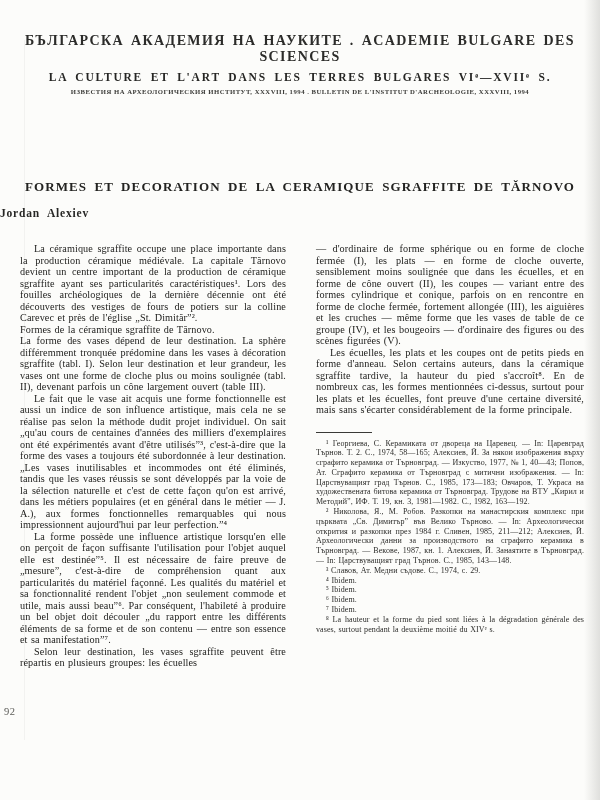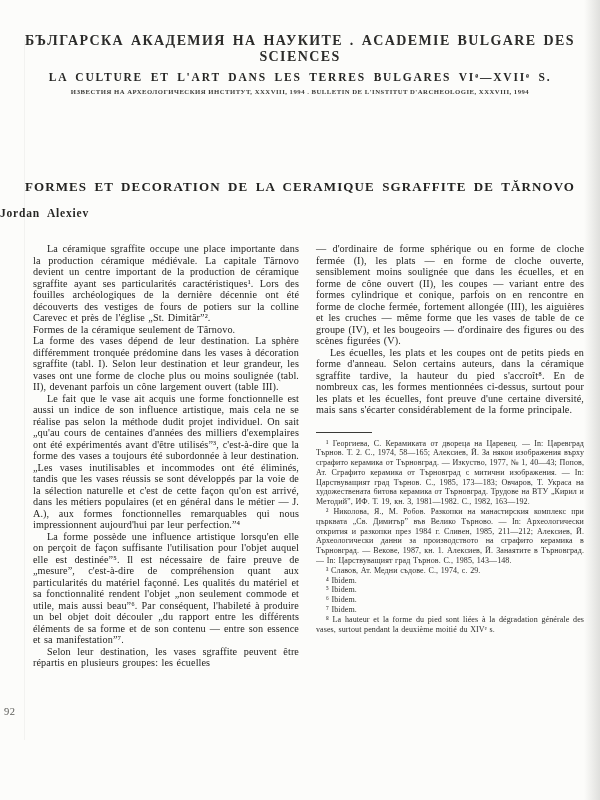--- a/index.html
+++ b/index.html
@@ -53,21 +53,21 @@
     font-size: 11.5px; font-weight: bold; letter-spacing: 0.8px; word-spacing: 4px;
     color: #262624;
   }
   .col {
     position: absolute; top: 243px;
     font-size: 10.2px; line-height: 11.5px;
     text-align: justify;
     word-spacing: 0.8px; letter-spacing: 0.1px;
     color: #222220;
   }
-  .col-left  { left: 33px;  width: 266px; }
+  .col-left  { left: 20px;  width: 266px; }
   .col-right { left: 316px; width: 268px; }
   .col p { margin: 0; }
   .col p.indent { text-indent: 14px; }
   .fn-rule {
     margin-top: 16px;
     width: 56px; height: 0;
     border-top: 1px solid #3a3a37;
   }
   .footnotes {
     margin-top: 6px;
@@ -94,21 +94,21 @@
     <div class="mast-1">БЪЛГАРСКА АКАДЕМИЯ НА НАУКИТЕ . ACADEMIE BULGARE DES SCIENCES</div>
     <div class="mast-2">LA CULTURE ET L'ART DANS LES TERRES BULGARES VIᵉ—XVIIᵉ S.</div>
     <div class="mast-3">ИЗВЕСТИЯ НА АРХЕОЛОГИЧЕСКИЯ ИНСТИТУТ, XXXVIII, 1994 . BULLETIN DE L'INSTITUT D'ARCHEOLOGIE, XXXVIII, 1994</div>
   </div>
 
   <h1 class="title">FORMES ET DECORATION DE LA CERAMIQUE SGRAFFITE DE TĂRNOVO</h1>
   <div class="author">Jordan Alexiev</div>
 
   <div class="col col-left">
     <p class="indent">La céramique sgraffite occupe une place importante dans la production céramique médiévale. La capitale Tărnovo devient un centre important de la production de céramique sgraffite ayant ses particularités caractéristiques¹. Lors des fouilles archéologiques de la dernière décennie ont été découverts des vestiges de fours de potiers sur la colline Carevec et près de l'église „St. Dimităr”².</p>
-    <p>Formes de la céramique seulement de Tărnovo.</p>
+    <p>Formes de la céramique sgraffite de Tărnovo.</p>
     <p>La forme des vases dépend de leur destination. La sphère différemment tronquée prédomine dans les vases à décoration sgraffite (tabl. I). Selon leur destination et leur grandeur, les vases ont une forme de cloche plus ou moins soulignée (tabl. II), devenant parfois un cône largement ouvert (table III).</p>
     <p class="indent">Le fait que le vase ait acquis une forme fonctionnelle est aussi un indice de son influence artistique, mais cela ne se réalise pas selon la méthode dudit projet individuel. On sait „qu'au cours de centaines d'années des milliers d'exemplaires ont été expérimentés avant d'être utilisés”³, c'est-à-dire que la forme des vases a toujours été subordonnée à leur destination. „Les vases inutilisables et incommodes ont été éliminés, tandis que les vases réussis se sont développés par la voie de la sélection naturelle et c'est de cette façon qu'on est arrivé, dans les métiers populaires (et en général dans le métier — J. A.), aux formes fonctionnelles remarquables qui nous impressionnent aujourd'hui par leur perfection.”⁴</p>
     <p class="indent">La forme possède une influence artistique lorsqu'en elle on perçoit de façon suffisante l'utilisation pour l'objet auquel elle est destinée”⁵. Il est nécessaire de faire preuve de „mesure”, c'est-à-dire de compréhension quant aux particularités du matériel façonné. Les qualités du matériel et sa fonctionnalité rendent l'objet „non seulement commode et utile, mais aussi beau”⁶. Par conséquent, l'habileté à produire un bel objet doit découler „du rapport entre les différents éléments de sa forme et de son contenu — entre son essence et sa manifestation”⁷.</p>
     <p class="indent">Selon leur destination, les vases sgraffite peuvent être répartis en plusieurs groupes: les écuelles</p>
   </div>
 
   <div class="col col-right">
     <p>— d'ordinaire de forme sphérique ou en forme de cloche fermée (I), les plats — en forme de cloche ouverte, sensiblement moins soulignée que dans les écuelles, et en forme de cône ouvert (II), les coupes — variant entre des formes cylindrique et conique, parfois on en rencontre en forme de cloche fermée, fortement allongée (III), les aiguières et les cruches — même forme que les vases de table de ce groupe (IV), et les bougeoirs — d'ordinaire des figures ou des scènes figurées (V).</p>
     <p class="indent">Les écuelles, les plats et les coupes ont de petits pieds en forme d'anneau. Selon certains auteurs, dans la céramique sgraffite tardive, la hauteur du pied s'accroît⁸. En de nombreux cas, les formes mentionnées ci-dessus, surtout pour les plats et les écuelles, font preuve d'une certaine diversité, mais sans s'écarter considérablement de la forme principale.</p>
 

